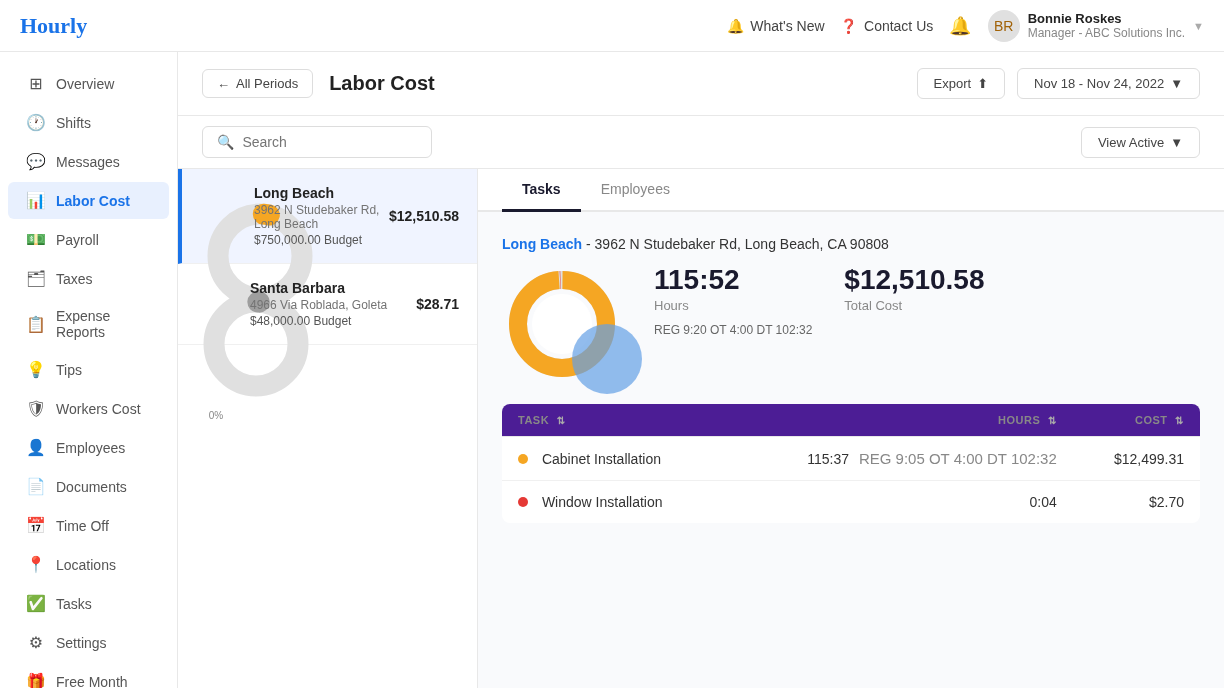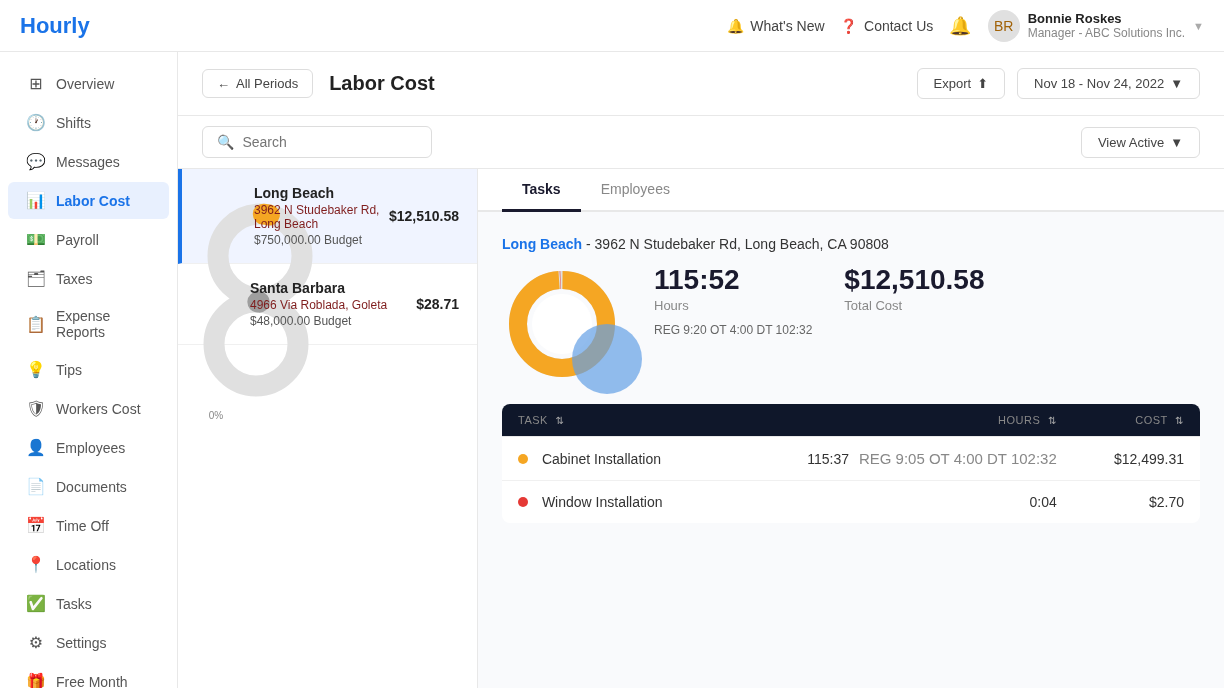--- a/index.html
+++ b/index.html
@@ -4,21 +4,21 @@
   <style>
     * { box-sizing: border-box; margin: 0; padding: 0; }
     body { font-family: -apple-system, BlinkMacSystemFont, 'Segoe UI', sans-serif; background: #f4f5f7; display: flex; flex-direction: column; height: 688px; overflow: hidden; }
 
     
     .topnav {
       display: flex; align-items: center; justify-content: space-between;
       background: #fff; height: 52px; padding: 0 20px;
       border-bottom: 1px solid #e8e8e8; flex-shrink: 0;
     }
-    .topnav-logo { font-size: 22px; font-weight: 700; color: #1a73e8; }
+    .topnav-logo { font-size: 22px; font-weight: 700; color: #1a73e8; font-family: Liberation Serif, serif; }
     .topnav-right { display: flex; align-items: center; gap: 16px; }
     .topnav-item { display: flex; align-items: center; gap: 6px; font-size: 14px; color: #444; cursor: pointer; }
     .topnav-icon { font-size: 18px; color: #666; cursor: pointer; }
     .topnav-avatar { width: 32px; height: 32px; border-radius: 50%; background: #e0e0e0; display: flex; align-items: center; justify-content: center; font-size: 14px; color: #a16207; cursor: pointer; }
     .topnav-user { display: flex; flex-direction: column; }
     .topnav-user-name { font-size: 13px; font-weight: 600; color: #222; }
     .topnav-user-role { font-size: 12px; color: #888; }
 
     
     .main-layout { display: flex; flex: 1; overflow: hidden; }
@@ -96,21 +96,21 @@
       overflow-y: auto; flex-shrink: 0;
     }
     .location-item {
       display: flex; align-items: center; padding: 16px 18px;
       border-bottom: 1px solid #f0f0f0; cursor: pointer;
     }
     .location-item.active { border-left: 4px solid #1a73e8; background: #f0f4ff; }
     .location-donut { width: 40px; height: 40px; margin-right: 14px; flex-shrink: 0; }
     .location-info { flex: 1; }
     .location-name { font-size: 14px; font-weight: 600; color: #222; }
-    .location-address { font-size: 12px; color: #7f1d1d; margin-top: 2px; }
+    .location-address { font-size: 12px; color: #737373; margin-top: 2px; }
     .location-budget { font-size: 12px; color: #555; margin-top: 2px; }
     .location-cost { font-size: 14px; font-weight: 600; color: #222; white-space: nowrap; margin-left: 8px; }
     .donut-label { font-size: 10px; color: #888; text-align: center; margin-top: 2px; }
 
     
     .right-panel { flex: 1; display: flex; flex-direction: column; overflow: hidden; background: #f9fafc; }
 
     
     .tabs-row {
       display: flex; align-items: flex-end; background: #fff;
@@ -139,22 +139,22 @@
 
     .blue-bubble {
       position: absolute; bottom: -10px; right: -20px;
       width: 70px; height: 70px; border-radius: 50%;
       background: rgba(100, 160, 230, 0.7);
     }
 
     
     .data-table { width: 100%; border-collapse: collapse; background: #fff; border-radius: 8px; overflow: hidden; }
     .data-table th {
-      padding: 10px 16px; font-size: 11px; font-weight: 400; color: #888;
-      text-align: left; background: #0f172a; border-bottom: 1px solid #e8e8e8;
+      padding: 10px 16px; font-size: 11px; font-weight: 700; color: #888;
+      text-align: left; background: #4c1d95; border-bottom: 1px solid #e8e8e8;
       text-transform: uppercase; letter-spacing: 0.5px;
     }
     .data-table th.right { text-align: right; }
     .data-table td { padding: 13px 16px; font-size: 14px; color: #333; border-bottom: 1px solid #f0f0f0; }
     .data-table td.right { text-align: right; }
     .data-table tr:last-child td { border-bottom: none; }
     .task-dot { display: inline-block; width: 10px; height: 10px; border-radius: 50%; margin-right: 10px; }
     .sort-icon { color: #aaa; font-size: 10px; margin-left: 4px; }
     .hours-detail { font-size: 15px; color: #888; margin-left: 6px; }
   </style>

